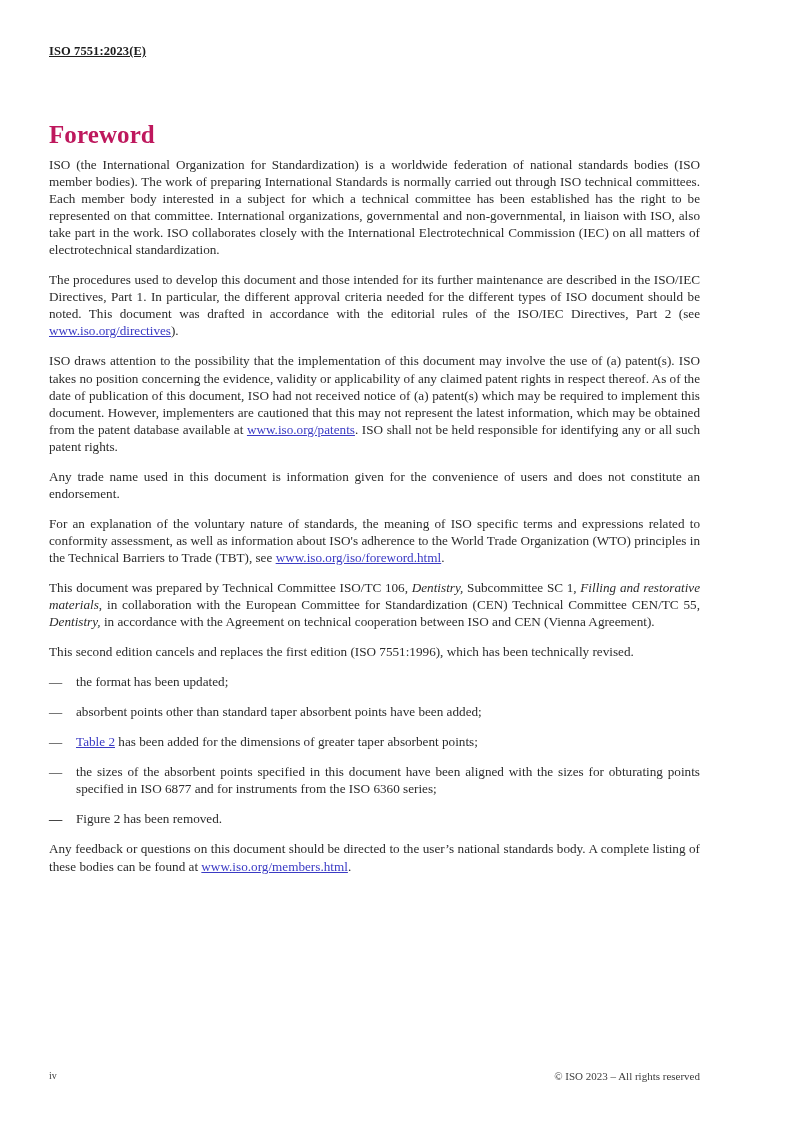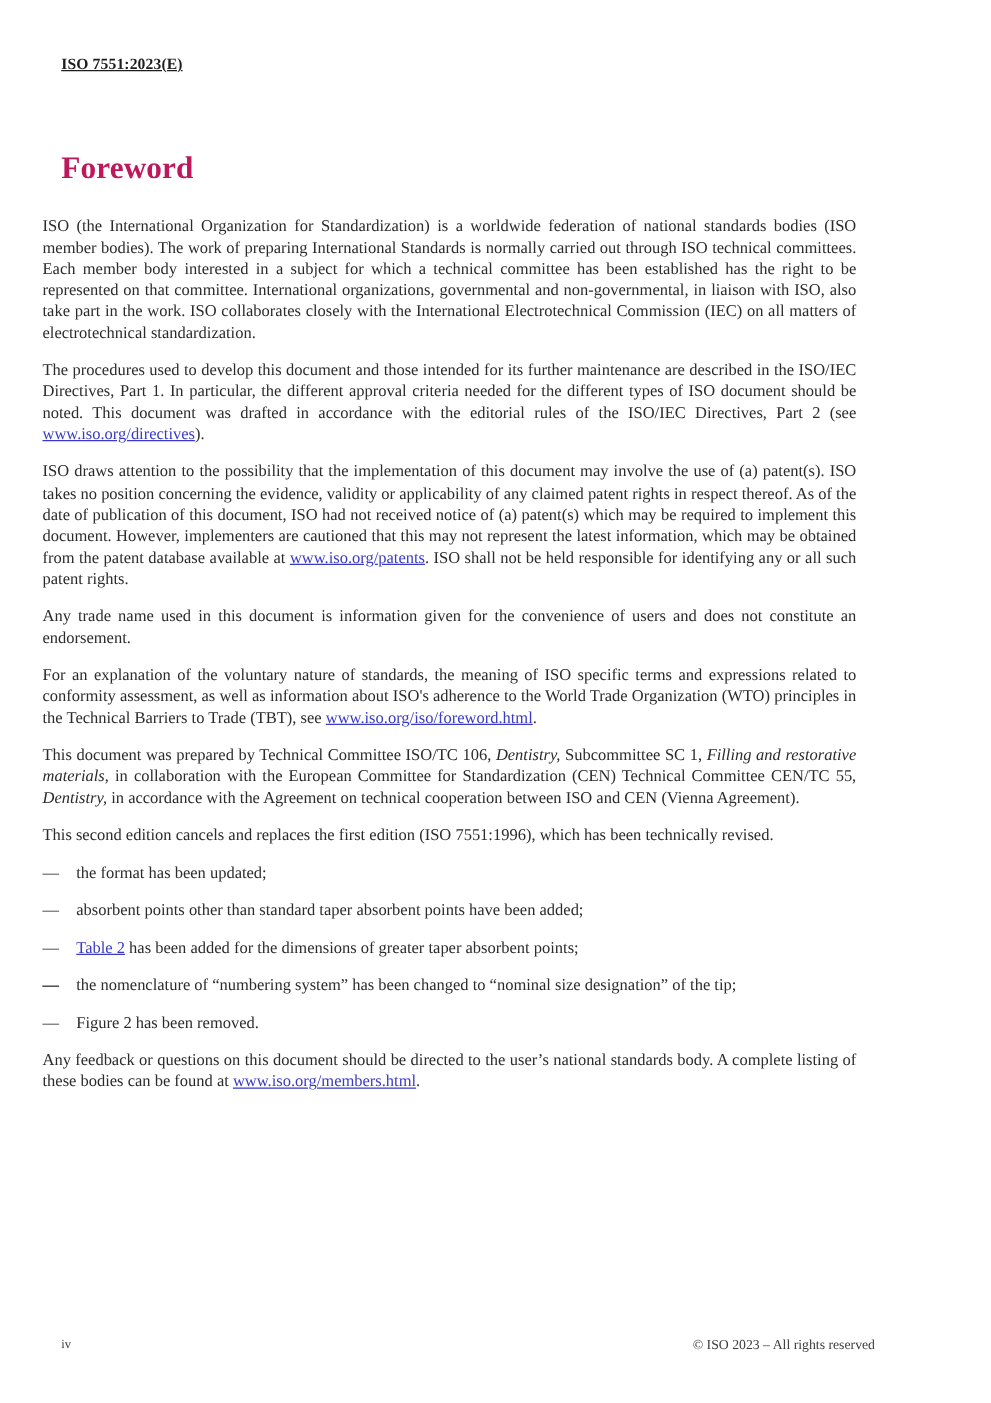--- a/index.html
+++ b/index.html
@@ -43,24 +43,23 @@
     font-size: 25px;
     font-weight: bold;
     letter-spacing: 0.1px;
     color: #be185d;
     line-height: 1.05;
   }
 
   
   .body-block {
     position: absolute;
-    left: 34px;
+    left: 49px;
     top: 156px;
     width: 651px;
-    margin-top: 16px;
   }
 
   p.para {
     margin: 0 0 13px 0;
     font-size: 13.2px;
     line-height: 17.05px;
     text-align: justify;
     text-justify: inter-word;
     hyphens: none;
   }
@@ -167,24 +166,24 @@
       <li>
         <span class="dash">—</span>
         <span>absorbent points other than standard taper absorbent points have been added;</span>
       </li>
       <li>
         <span class="dash">—</span>
         <a class="doclink" href="#">Table 2</a><span> has been added for the dimensions of greater taper absorbent points;</span>
       </li>
       <li>
         <span class="dash">—</span>
-      </li>
-      <li>
-        <span class="dash">—</span>
-        <span>the nomenclature of “numbering system” has been changed to “nominal size designation” of the tip;</span>
+        <span>the sizes of the absorbent points specified in this document have been aligned with the sizes for obturating points specified in ISO 6877 and for instruments from the ISO 6360 series;</span>
+      </li>
+      <li>
+        <span class="dash">—</span>
       </li>
       <li>
         <span class="dash">—</span>
         <span>Figure 2 has been removed.</span>
       </li>
     </ul>
 
     <p class="para">
       <span>Any feedback or questions on this document should be directed to the user’s national standards body. A complete listing of these bodies can be found at </span><a class="doclink" href="#">www.iso.org/members.html</a><span>.</span>
     </p>

